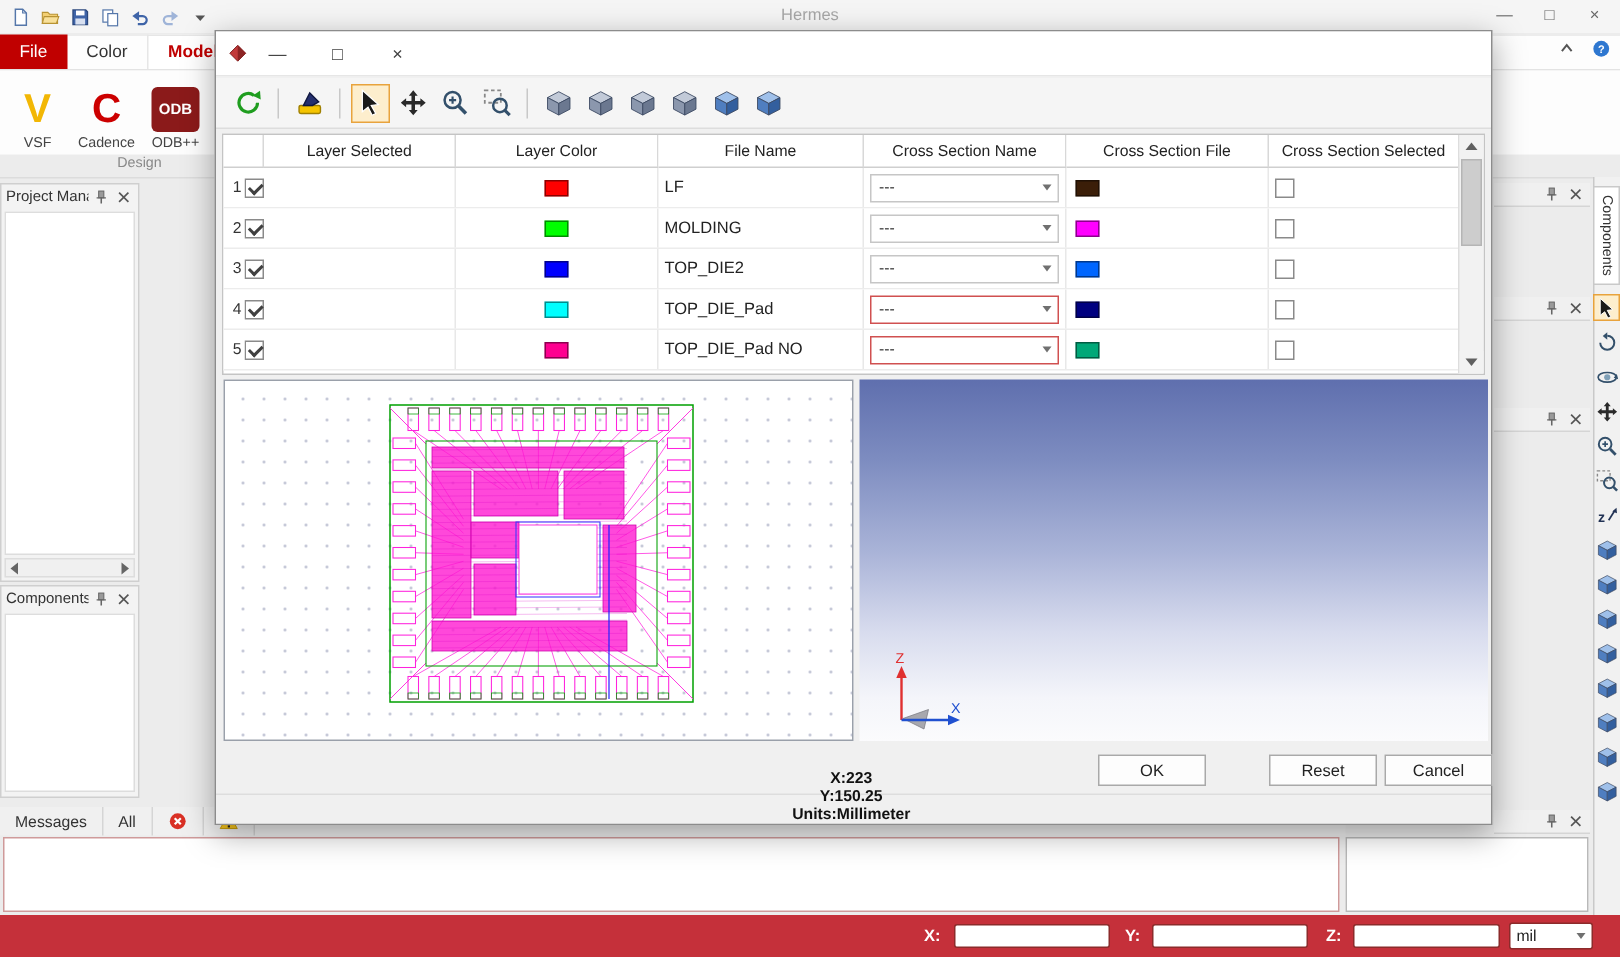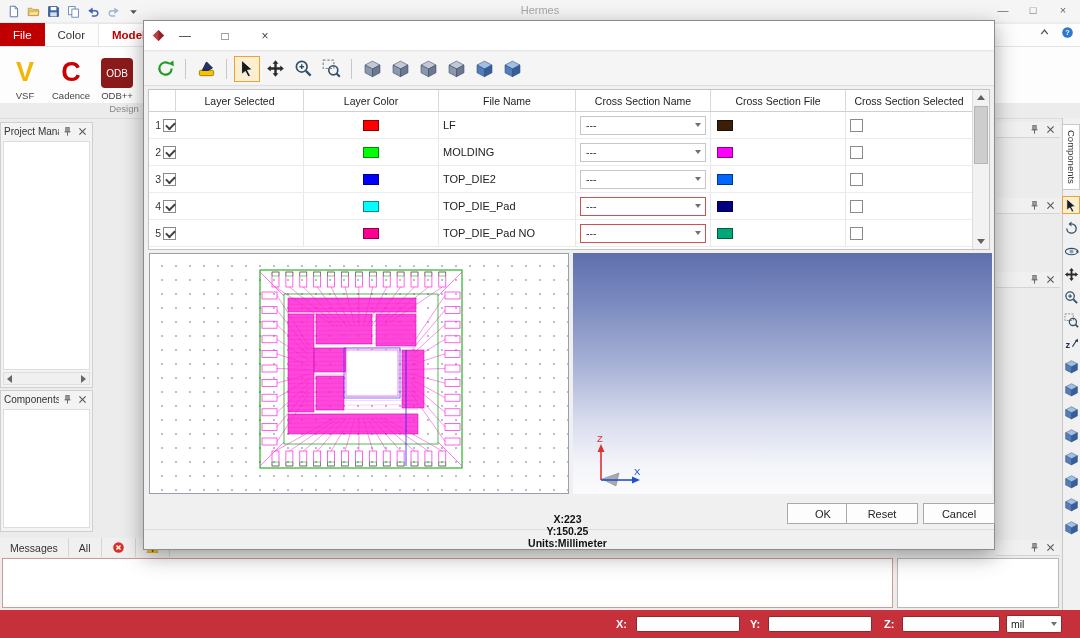--- a/index.html
+++ b/index.html
@@ -23,24 +23,24 @@
   .ribbon-aux{position:absolute;right:6px;top:26px;display:flex;gap:10px;align-items:center;}
   .ribbon-aux .mini svg{width:13px;height:13px;}
 
   
   .ribbon{position:absolute;left:0;top:47px;width:1080px;height:56px;background:#fdfdfd;}
   .ritems{position:absolute;left:6px;top:2px;display:flex;gap:8px;}
   .ritem{width:38px;height:52px;display:flex;flex-direction:column;align-items:center;justify-content:flex-end;gap:2px;}
   .rbadge{display:flex;align-items:center;justify-content:center;}
   .badge-vsf{font-size:27px;font-weight:bold;color:#f2b705;height:32px;}
   .badge-cadence{font-size:27px;font-weight:bold;color:#cc0000;height:32px;}
-  .badge-odb{width:32px;height:30px;background:#8b1a1a;border-radius:4px;color:#fff;font-size:10px;font-weight:normal;}
+  .badge-odb{width:32px;height:30px;background:#8b1a1a;border-radius:4px;color:#fff;font-size:10px;font-weight:bold;}
   .badge-pads{width:32px;height:30px;background:#e07b00;border-radius:4px;color:#fff;font-size:10px;font-weight:bold;}
   .rlabel{font-size:9.5px;color:#444;}
-  .group-label{position:absolute;left:0;top:103px;width:186px;height:15px;text-align:center;font-size:9.5px;color:#888;margin-left:31px;}
+  .group-label{position:absolute;left:0;top:103px;width:186px;height:15px;text-align:center;font-size:9.5px;color:#888;}
   .ribbon-edge{position:absolute;left:0;top:118px;width:1080px;height:1px;background:#dcdcdc;}
 
   
   .lpanel{position:absolute;left:0;width:93px;background:#f3f3f3;border:1px solid #cfcfcf;}
   .panel-pm{top:122px;height:266px;}
   .panel-props{top:390px;height:142px;}
   .lp-head{height:17px;display:flex;align-items:center;padding:0 3px;font-size:10px;color:#333;gap:2px;}
   .lp-title{flex:1;white-space:nowrap;overflow:hidden;}
   .mini{display:flex;align-items:center;justify-content:center;width:13px;height:13px;}
   .mini svg{width:11px;height:11px;}
@@ -116,21 +116,21 @@
   .vthumb{position:absolute;left:1px;top:16px;width:14px;height:58px;background:#cdcdcd;border:1px solid #b5b5b5;}
 
   .view2d{position:absolute;left:5px;top:232px;width:420px;height:241px;background:#fff;border:1px solid #9aa0aa;
           background-image:radial-gradient(circle,#b9bdd0 0.8px,transparent 1px);background-size:14px 14px;background-position:5px 5px;}
   .view2d svg{position:absolute;left:0;top:0;width:418px;height:239px;}
   .view3d{position:absolute;left:429px;top:232px;width:419px;height:241px;
           background:linear-gradient(180deg,#5f6fae 0%,#7d8cc0 22%,#aab4d8 48%,#d8dcee 70%,#f4f5fa 88%,#fbfbfd 100%);}
   .axis{position:absolute;left:16px;bottom:6px;width:54px;height:56px;}
 
   .btn{position:absolute;top:482px;width:72px;height:21px;background:#fdfdfd;border:1px solid #a9a9a9;font-size:11px;font-family:inherit;color:#222;}
-  .btn-ok{left:643px;}
+  .btn-ok{left:588px;}
   .btn-reset{left:702px;}
   .btn-cancel{left:779px;}
   .dlg-status{position:absolute;left:0;top:508px;width:850px;height:20px;background:#f0f0f0;border-top:1px solid #ddd;display:flex;justify-content:flex-end;align-items:center;padding-right:3px;flex-direction:column;}
   .st-item{padding:0 10px;font-size:10.5px;font-weight:bold;color:#111;}
   .st-sep{width:1px;height:12px;background:#c0c0c0;}
   .grip{width:12px;height:12px;margin-left:4px;background-image:radial-gradient(#9a9a9a 1px,transparent 1.3px);background-size:4px 4px;align-self:flex-end;}
 </style>
 </head>
 <body>
 

